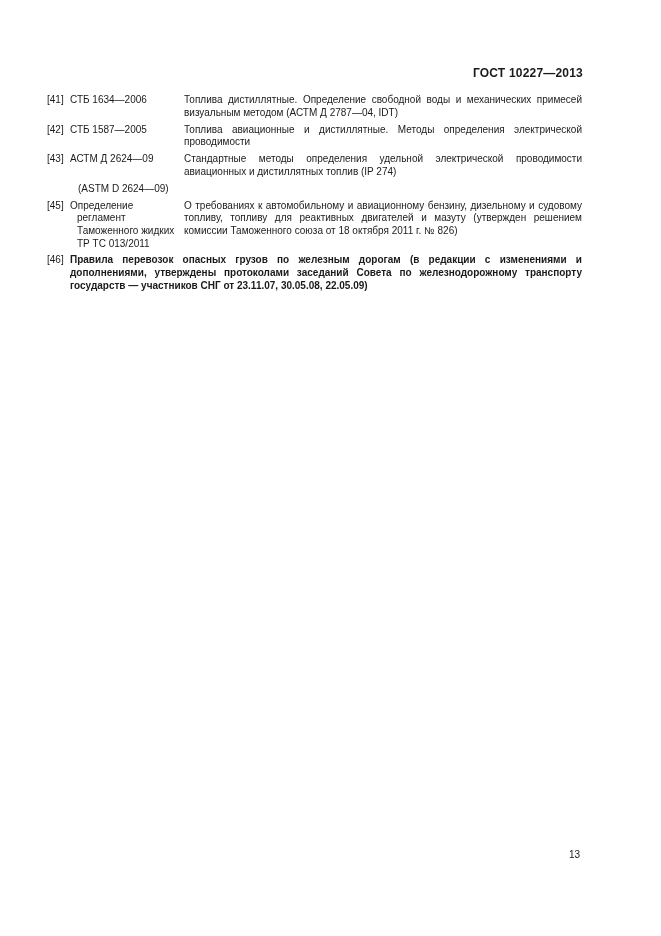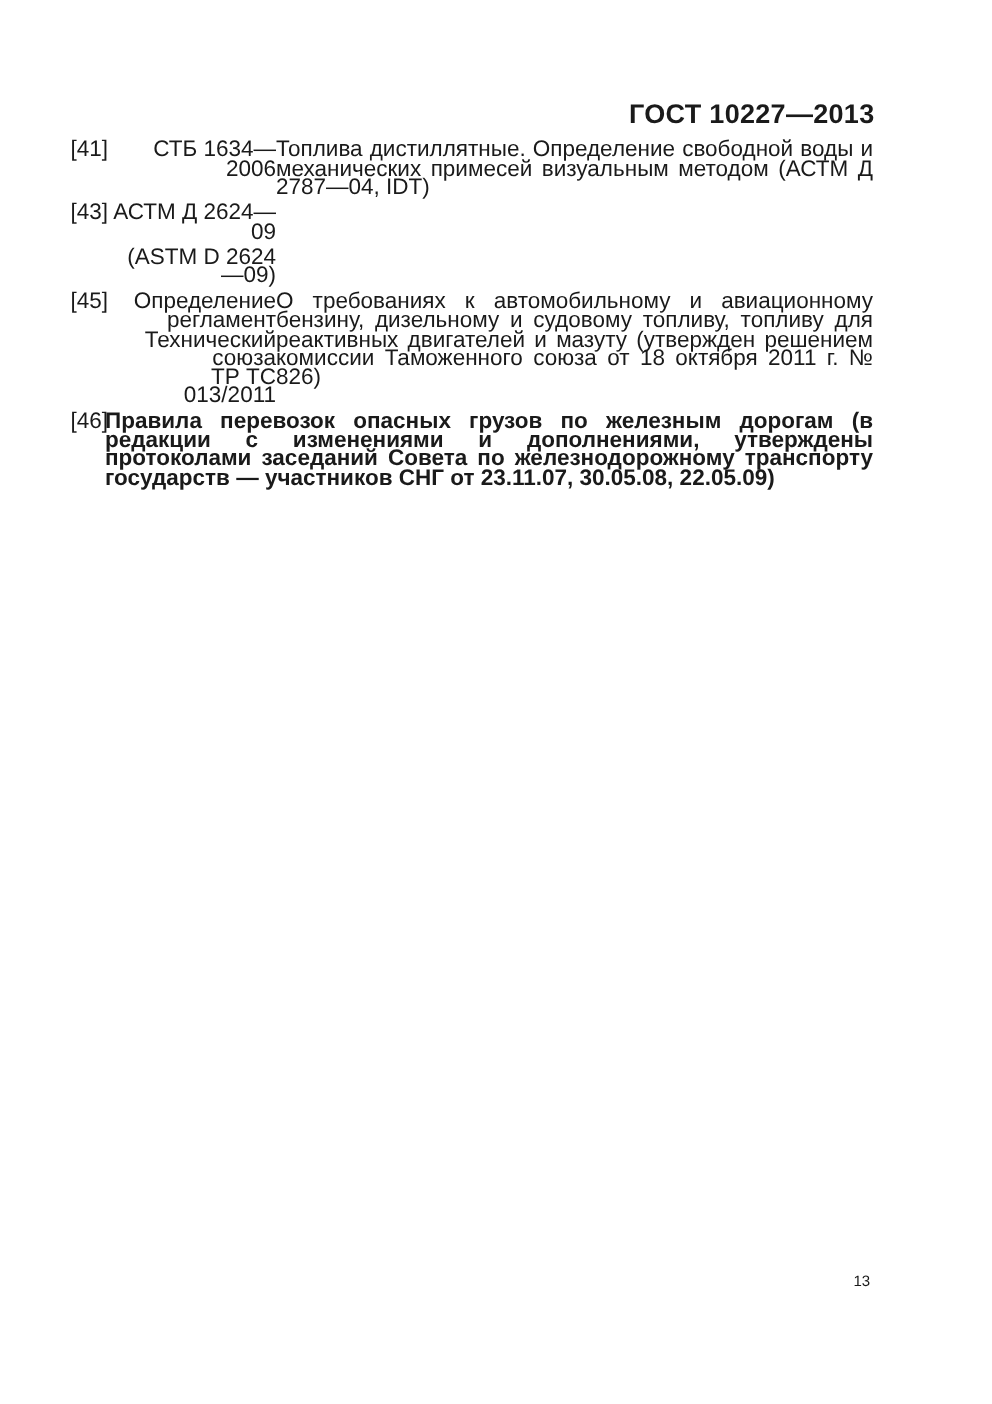--- a/index.html
+++ b/index.html
@@ -2,26 +2,26 @@
 <html><head>
 <meta charset="utf-8">
 <style>
   html, body { margin: 0; padding: 0; background: #ffffff; }
   body {
     width: 661px; height: 936px; position: relative; overflow: hidden;
     font-family: "Liberation Sans", sans-serif; color: #1a1a1a;
   }
   .header {
     position: absolute; top: 66px; right: 78px;
-    font-weight: bold; font-size: 18px; letter-spacing: 0.2px;
+    font-weight: bold; font-size: 12px; letter-spacing: 0.2px;
   }
-  .refs { position: absolute; left: 47px; top: 94px; width: 535px; font-size: 15px; line-height: 12.6px; }
+  .refs { position: absolute; left: 47px; top: 94px; width: 535px; font-size: 10px; line-height: 12.6px; }
   .ref { display: flex; margin-bottom: 4.4px; }
   .num { width: 23px; flex: none; }
-  .code { width: 114px; flex: none; text-align: right; }
+  .code { width: 114px; flex: none; }
   .code.sub { padding-left: 8px; width: 106px; }
   .code .cline { display: block; }
   .code .cline.ind { padding-left: 7px; }
   .desc { flex: 1; text-align: justify; }
   .wide .desc { text-align: justify; font-weight: bold; }
   .page-num { position: absolute; top: 849px; left: 569px; font-size: 10px; }
 </style>
 </head>
 <body>
 
@@ -29,37 +29,45 @@
 
 <div class="refs">
   <div class="ref">
     <span class="num">[41]</span>
     <span class="code">
         <span class="cline">СТБ 1634—2006</span>
       </span>
     <span class="desc">Топлива дистиллятные. Определение свободной воды и механических примесей визуальным методом (АСТМ Д 2787—04, IDT)</span>
   </div>
   <div class="ref">
+    <span class="num">[42]</span>
+    <span class="code">
+        <span class="cline">СТБ 1587—2005</span>
+      </span>
+    <span class="desc">Топлива авиационные и дистиллятные. Методы определения электрической проводимости</span>
+  </div>
+  <div class="ref">
     <span class="num">[43]</span>
     <span class="code">
         <span class="cline">АСТМ Д 2624—09</span>
       </span>
+    <span class="desc">Стандартные методы определения удельной электрической проводимости авиационных и дистиллятных топлив (IP 274)</span>
   </div>
   <div class="ref">
     <span class="num"></span>
     <span class="code sub">
         <span class="cline">(ASTM D 2624—09)</span>
       </span>
   </div>
   <div class="ref">
     <span class="num">[45]</span>
     <span class="code">
       <span class="cline">Определение</span>
       <span class="cline ind">регламент</span>
-      <span class="cline ind">Технический союза</span>
+      <span class="cline ind">Таможенного жидких</span>
       <span class="cline ind">ТР ТС 013/2011</span>
     </span>
     <span class="desc">О требованиях к автомобильному и авиационному бензину, дизельному и судовому топливу, топливу для реактивных двигателей и мазуту (утвержден решением комиссии Таможенного союза от 18 октября 2011 г. № 826)</span>
   </div>
   <div class="ref wide">
     <span class="num">[46]</span>
     <span class="desc">Правила перевозок опасных грузов по железным дорогам (в редакции с изменениями и дополнениями, утверждены протоколами заседаний Совета по железнодорожному транспорту государств — участников СНГ от 23.11.07, 30.05.08, 22.05.09)</span>
   </div>
 </div>
 

